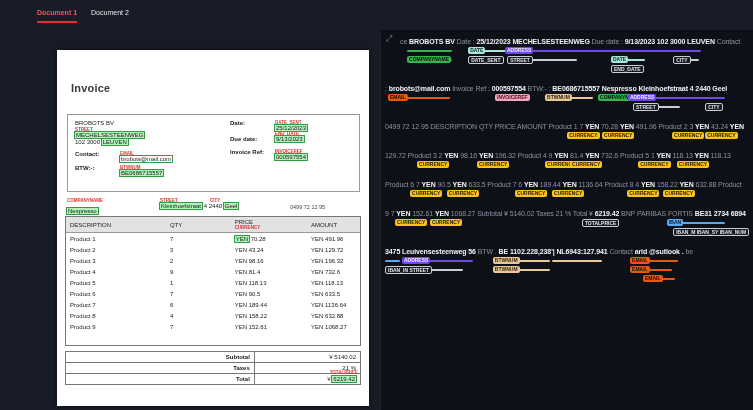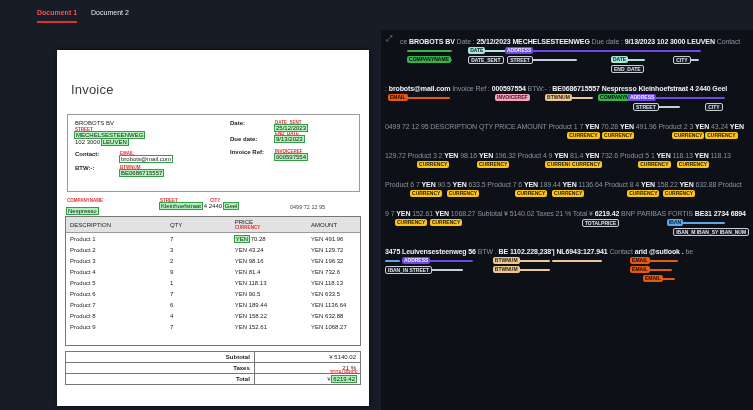--- a/index.html
+++ b/index.html
@@ -7,21 +7,21 @@
 
   
   #topbar{position:absolute;top:0;left:0;width:100%;height:30px;background:#181c26}
   #tabs{position:absolute;left:37px;top:9px;display:flex;gap:14px}
   .tab{font-size:7px;color:#e6e9ee;padding-bottom:5px;cursor:pointer;white-space:nowrap}
   .tab.active{color:#fa5252;border-bottom:2px solid #e03131;font-weight:bold}
 
   
   #doc-panel{position:absolute;left:0;top:30px;width:381px;bottom:0;background:#181c26}
   .page{position:absolute;left:57px;top:20px;width:312px;height:356px;background:#ffffff;color:#222;box-shadow:0 0 6px rgba(0,0,0,.5)}
-  .doc-title{position:absolute;top:32px;left:14px;font-size:13px;font-weight:normal;color:#3a3a3a;letter-spacing:.2px}
+  .doc-title{position:absolute;top:32px;left:14px;font-size:11px;font-weight:bold;color:#3a3a3a;letter-spacing:.2px}
   .hdr-box{position:absolute;top:64px;left:10px;right:9px;height:78px;border:1px solid #9a9a9a;box-sizing:border-box;padding:5px 7px;display:flex;justify-content:space-between;font-size:6px;line-height:7px}
   .rl{display:block;color:#e03131;font-size:4.5px;font-weight:bold;line-height:5px;white-space:nowrap}
   .gbox{background:#b2f2bb;outline:1px solid #2f9e44;padding:0 1px;white-space:nowrap}
   .gbox-o{background:#fff;outline:1px solid #2f9e44;padding:0 1px;white-space:nowrap}
   .fr{display:flex;gap:3px;margin-top:2px;align-items:flex-start}
   .fl{font-weight:bold;width:42px;flex:none}
   .hdr-right{width:122px}
   .hdr-left{width:150px}
   .ov{margin-top:-1px}
 

